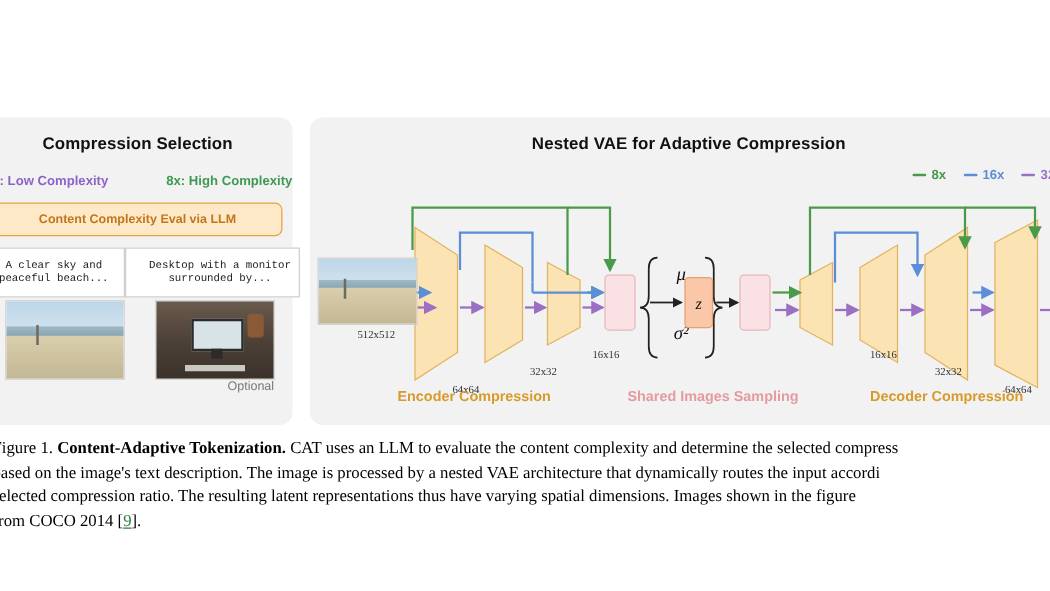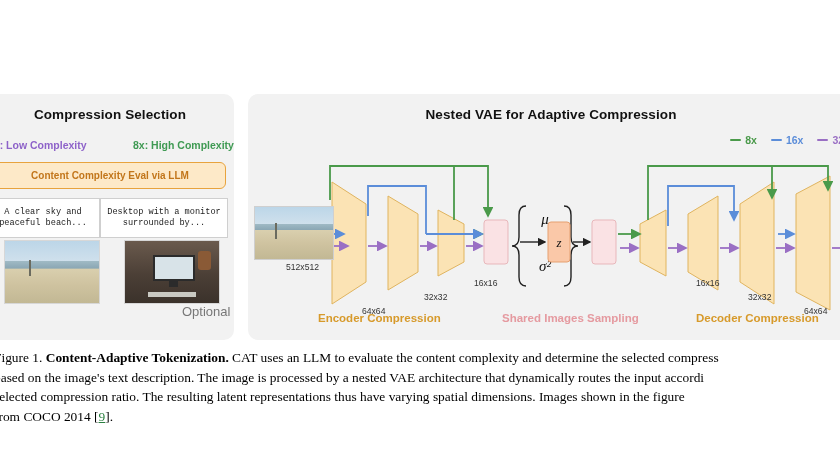--- a/index.html
+++ b/index.html
@@ -115,21 +115,21 @@
     text-align: center;
   }
   .caption-box span {
     font-family: "Liberation Mono", monospace;
     font-size: 8.6px;
     line-height: 11px;
     color: #222;
     padding: 0 3px;
   }
   .caption-a { left: -14px; width: 112px; }
-  .caption-b { left: 100px; width: 126px; }
+  .caption-b { left: 100px; width: 126px; padding-left: 12px; }
 
   .thumb {
     position: absolute;
     top: 146px;
     height: 62px;
     border: 1px solid #d7d7d7;
     overflow: hidden;
   }
   .thumb-a { left: 4px; width: 94px; }
   .thumb-b { left: 124px; width: 94px; }
@@ -195,21 +195,21 @@
     height: 30%;
     background: #8a5a36;
     border-radius: 3px;
   }
 
   .optional-label {
     position: absolute;
     left: 182px;
     top: 210px;
     font-family: "Liberation Sans", sans-serif;
-    font-size: 13px;
+    font-size: 10px;
     color: #777;
   }
 
   
   .legend {
     position: absolute;
     right: -10px;
     top: 40px;
     display: flex;
     gap: 14px;
@@ -237,21 +237,21 @@
     font-weight: bold;
     font-size: 11.5px;
     white-space: nowrap;
   }
   .gl-enc { left: 70px; top: 218px; color: #d79a2b; }
   .gl-lat { left: 254px; top: 218px; color: #e59aa0; }
   .gl-dec { left: 448px; top: 218px; color: #d79a2b; }
 
   .dim-label {
     position: absolute;
-    font-family: Liberation Sans, sans-serif;
+    font-family: Liberation Serif, serif;
     font-size: 8.6px;
     color: #333;
     white-space: nowrap;
     padding-left: 30px;
   }
 
   .img-in {
     position: absolute;
     left: 6px;
     top: 112px;

